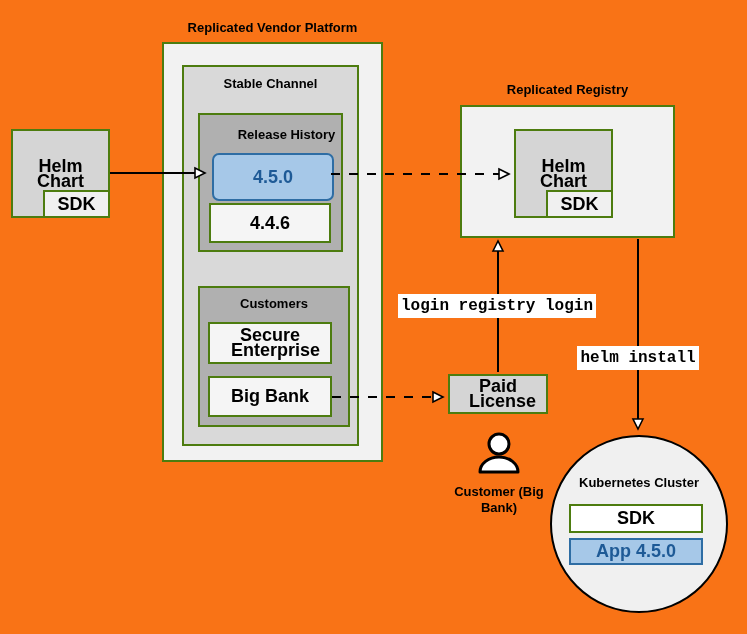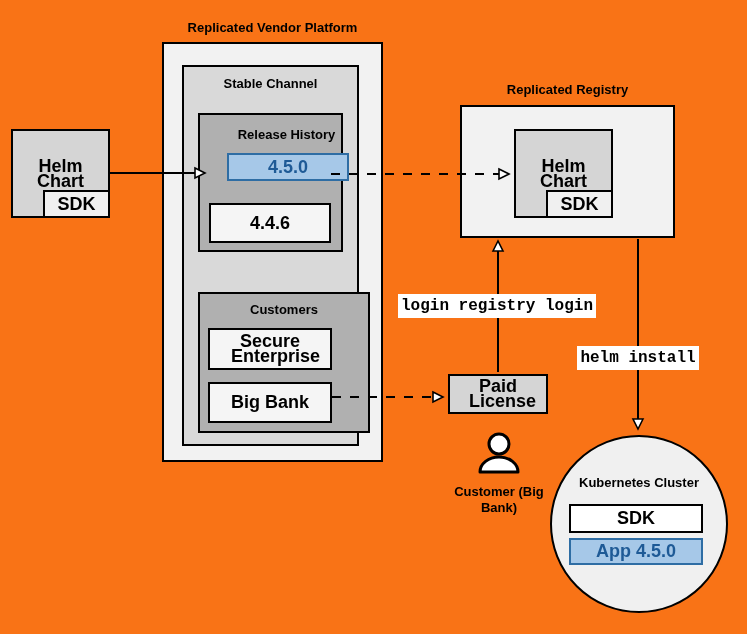--- a/index.html
+++ b/index.html
@@ -9,21 +9,21 @@
     width: 747px;
     height: 634px;
     background: #f97316;
     font-family: "Liberation Sans", sans-serif;
     font-weight: bold;
     color: #000;
     overflow: hidden;
   }
   .box {
     position: absolute;
-    border: 2px solid #000000;
+    border: 2px solid #4d7c0f;
   }
   .center {
     display: flex;
     align-items: center;
     justify-content: center;
     text-align: center;
   }
   .lbl { font-size: 18px; line-height: 15px; }
   .top-label {
     position: absolute;
@@ -80,30 +80,30 @@
   <div class="free-label" style="left:162px; top:20px; width:221px;">Replicated Vendor Platform</div>
 
   <div class="box fill-platform" style="left:162px; top:42px; width:221px; height:420px;">
 
     <div class="box fill-stable" style="left:18px; top:21px; width:177px; height:381px;">
       <div class="top-label" style="top:9px;">Stable Channel</div>
 
       <div class="box fill-dark" style="left:14px; top:46px; width:145px; height:139px;">
         <div class="top-label" style="top:12px;padding-left:32px;">Release History</div>
 
-        <div class="box fill-blue center lbl" style="left:27px; top:38px; width:122px; height:28px;">
+        <div class="box fill-blue center lbl" style="left:12px; top:38px; width:122px; height:48px;border-radius:7px;">
           <span>4.5.0</span>
         </div>
 
         <div class="box fill-item center lbl" style="left:9px; top:88px; width:122px; height:40px;">
           <span>4.4.6</span>
         </div>
       </div>
 
-      <div class="box fill-dark" style="left:14px; top:219px; width:172px; height:141px;margin-top:6px;">
+      <div class="box fill-dark" style="left:14px; top:219px; width:152px; height:141px;">
         <div class="top-label" style="top:8px;">Customers</div>
 
         <div class="box fill-item center lbl" style="left:8px; top:88px; width:124px; height:41px;">
           <span>Big Bank</span>
         </div>
 
         <div class="box fill-item center lbl" style="left:8px; top:34px; width:124px; height:42px;">
           <span class="wrap-narrow">Secure Enterprise</span>
         </div>
       </div>

